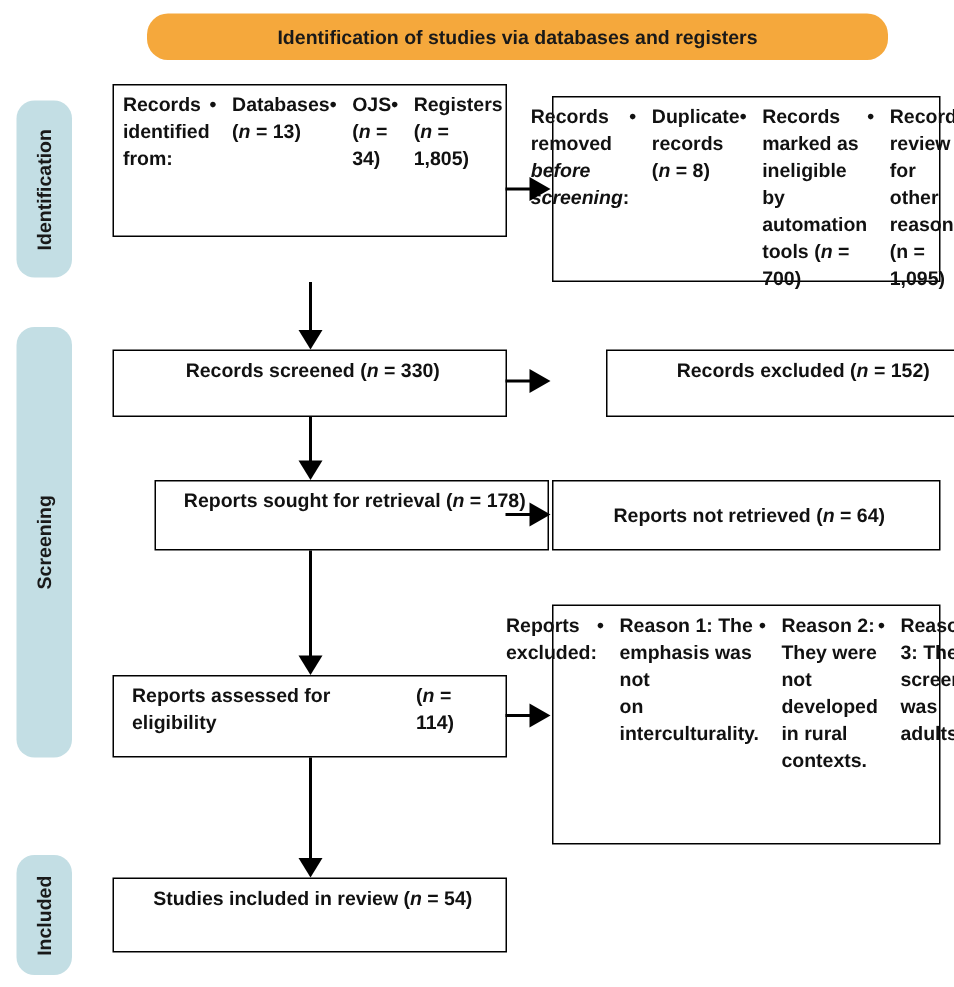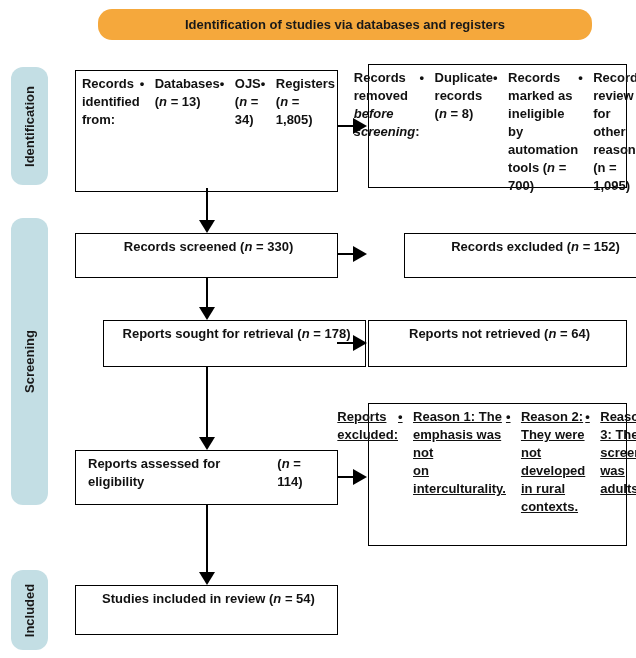--- a/index.html
+++ b/index.html
@@ -32,28 +32,28 @@
     display:flex; justify-content:center;
     padding:4px 8px 4px 12px;
     font-size:13px; font-weight:600; line-height:18px; color:#111;
   }
   .box .tline { }
   .box .bline { display:flex; }
   .box .dot   { flex:0 0 15px; width:15px; }
   .box .btext { flex:1 1 auto; }
   .it { font-style:italic; }
 
-  #box-records-identified    { left:75px;  top:70px;  width:263px; height:122px; }
+  #box-records-identified    { left:75px;  top:56px;  width:263px; height:102px; }
   #box-records-removed       { left:368px; top:64px;  width:259px; height:124px; }
   #box-records-screened      { left:75px;  top:233px; width:263px; height:45px;  }
   #box-records-excluded      { left:368px; top:233px; width:259px; height:45px;margin-left:36px;  }
   #box-reports-sought        { left:75px;  top:320px; width:263px; height:47px;margin-left:28px;  }
-  #box-reports-not-retrieved { left:368px; top:320px; width:259px; height:47px;  }
+  #box-reports-not-retrieved { left:368px; top:320px; width:259px; height:47px;align-items:center;  }
   #box-reports-assessed      { left:75px;  top:450px; width:263px; height:55px;  }
-  #box-reports-excluded      { left:368px; top:403px; width:259px; height:143px;text-decoration:underline; }
+  #box-reports-excluded      { left:368px; top:403px; width:259px; height:160px; }
   #box-studies-included      { left:75px;  top:585px; width:263px; height:50px;  }
 
   .vline { position:absolute; left:206px; width:1.5px; background:#000; }
   .vhead { position:absolute; left:199px; width:0; height:0;
            border-left:8px solid transparent; border-right:8px solid transparent;
            border-top:13px solid #000; }
   .hline { position:absolute; left:337px; width:17px; height:1.5px; background:#000; }
   .hhead { position:absolute; left:353px; width:0; height:0;
            border-top:8px solid transparent; border-bottom:8px solid transparent;
            border-left:14px solid #000; }

